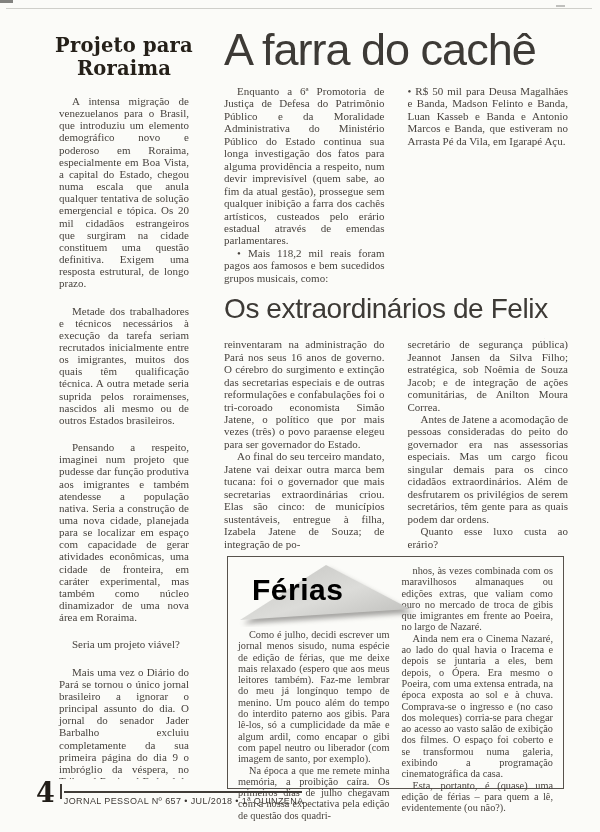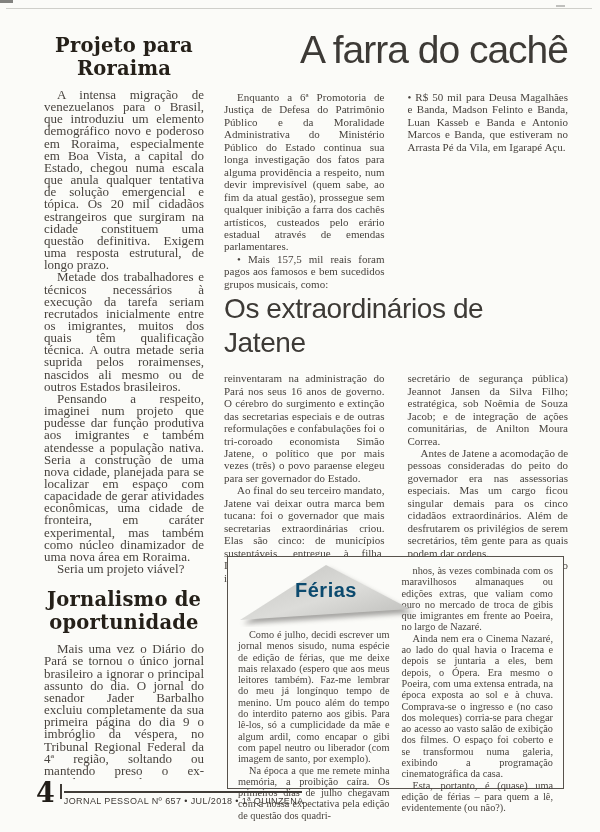--- a/index.html
+++ b/index.html
@@ -17,30 +17,30 @@
 
   
   #left-col{position:absolute;left:44px;top:34px;width:160px;height:745px;overflow:hidden;}
   .slab-title{
     font-family:"DejaVu Serif", serif;font-weight:700;
     font-size:19.5px;line-height:23px;text-align:center;
     color:#252019;margin:0 0 9px 0;letter-spacing:.2px;
   }
   .slab-title.second{margin-top:13px;}
   .body-copy p{
-    margin:0;font-size:13px;line-height:12.15px;
+    margin:15px;font-size:11px;line-height:12.15px;
     text-align:justify;text-indent:13px;color:#48433e;
   }
   
   #cache-article{position:absolute;left:224px;top:28px;width:344px;}
   .sans-headline{
     font-family:"Liberation Sans", sans-serif;font-weight:400;
     color:#3d3a36;margin:0;
   }
-  #cache-article .sans-headline{font-size:39px;line-height:44px;text-align:right;letter-spacing:-1px;margin-bottom:19px;}
+  #cache-article .sans-headline{font-size:45px;line-height:44px;text-align:left;letter-spacing:-1px;margin-bottom:13px;}
   .two-cols{display:flex;gap:23px;}
   .two-cols .col{flex:1;min-width:0;}
   .two-cols .col p{
     margin:0;font-size:11px;line-height:12.45px;
     text-align:justify;text-indent:13px;color:#48433e;
   }
   .cont p:first-child{text-indent:0;}
 
   #jatene-article{position:absolute;left:224px;top:292px;width:344px;}
   #jatene-article .sans-headline{font-size:28px;line-height:34px;letter-spacing:-.4px;margin-bottom:12px;text-align:left;}
@@ -48,23 +48,23 @@
 
   
   #ferias-box{
     position:absolute;left:227px;top:556px;width:337px;height:233px;
     box-sizing:border-box;border:1.5px solid #57524c;
     padding:8px 10px 6px 10px;background:#fbfbf8;
   }
   #ferias-banner{position:absolute;left:8px;top:4px;width:178px;height:66px;pointer-events:none;}
   #ferias-banner svg{position:absolute;left:0;top:0;}
   #ferias-word{
-    position:absolute;left:16px;top:9px;width:148px;text-align:center;
+    position:absolute;left:16px;top:9px;width:148px;
     font-family:"Liberation Sans", sans-serif;font-weight:700;
-    font-size:20px;line-height:40px;color:#0c4a6e;letter-spacing:.5px;
+    font-size:30px;line-height:40px;color:#000000;letter-spacing:.5px;
   }
   #ferias-box .two-cols{gap:12px;height:100%;box-sizing:border-box;}
   #ferias-box .two-cols .col p{font-size:10.3px;line-height:11.3px;text-indent:11px;}
   #ferias-col1{padding-top:64px;}
 
   
   #footer{position:absolute;left:36px;top:779px;width:330px;display:flex;align-items:flex-start;}
   #page-number{
     font-family:"DejaVu Serif", serif;font-weight:700;
     font-size:27px;line-height:27px;color:#211d18;
@@ -88,42 +88,41 @@
 
   <div id="left-col">
     <h2 class="slab-title">Projeto para Roraima</h2>
     <div class="body-copy">
         <p>A intensa migração de venezuelanos para o Brasil, que introduziu um elemento demográfico novo e poderoso em Roraima, especialmente em Boa Vista, a capital do Estado, chegou numa escala que anula qualquer tentativa de solução emergencial e tópica. Os 20 mil cidadãos estrangeiros que surgiram na cidade constituem uma questão definitiva. Exigem uma resposta estrutural, de longo prazo.</p>
         <p>Metade dos trabalhadores e técnicos necessários à execução da tarefa seriam recrutados inicialmente entre os imigrantes, muitos dos quais têm qualificação técnica. A outra metade seria suprida pelos roraimenses, nascidos ali mesmo ou de outros Estados brasileiros.</p>
         <p>Pensando a respeito, imaginei num projeto que pudesse dar função produtiva aos imigrantes e também atendesse a população nativa. Seria a construção de uma nova cidade, planejada para se localizar em espaço com capacidade de gerar atividades econômicas, uma cidade de fronteira, em caráter experimental, mas também como núcleo dinamizador de uma nova área em Roraima.</p>
         <p>Seria um projeto viável?</p>
       </div>
 
-    <h2 class="slab-title second">Jornalismo de oportunidade</h2>
     <div class="body-copy">
         <p>Mais uma vez o Diário do Pará se tornou o único jornal brasileiro a ignorar o principal assunto do dia. O jornal do senador Jader Barbalho excluiu completamente da sua primeira página do dia 9 o imbróglio da véspera, no Tribunal Regional Federal da 4ª região, soltando ou mantendo preso o ex-presidente Lula, tema principal de toda imprensa nacional, com repercussão na mídia internacional. O assunto saiu nas páginas internas graças ao material de agência de notícias e às colunas que o Diário reproduz.</p>
         <p>Talvez essa atitude (anti) editorial confirme de vez o acordo entre o MDB e o PT, ainda que por baixo dos panos.</p>
       </div>
   </div>
 
   <div id="cache-article">
     <h1 class="sans-headline">A farra do cachê</h1>
     <div class="two-cols">
       <div class="col">
           <p>Enquanto a 6ª Promotoria de Justiça de Defesa do Patrimônio Público e da Moralidade Administrativa do Ministério Público do Estado continua sua longa investigação dos fatos para alguma providência a respeito, num devir imprevisível (quem sabe, ao fim da atual gestão), prossegue sem qualquer inibição a farra dos cachês artísticos, custeados pelo erário estadual através de emendas parlamentares.</p>
-          <p>• Mais 157,5 mil reais foram pagos aos famosos e bem sucedidos grupos musicais, como:</p>
+          <p>• Mais 118,2 mil reais foram pagos aos famosos e bem sucedidos grupos musicais, como:</p>
         </div>
       <div class="col cont">
           <p>• R$ 50 mil para Deusa Magalhães e Banda, Madson Felinto e Banda, Luan Kasseb e Banda e Antonio Marcos e Banda, que estiveram no Arrasta Pé da Vila, em Igarapé Açu.</p>
         </div>
     </div>
   </div>
 
   <div id="jatene-article">
-    <h1 class="sans-headline">Os extraordinários de Jatene</h1>
+    <h1 class="sans-headline">Os extraordinários de Felix</h1>
     <div class="two-cols">
       <div class="col">
           <p>Os tucanos inventaram e reinventaram na administração do Pará nos seus 16 anos de governo. O cérebro do surgimento e extinção das secretarias especiais e de outras reformulações e confabulações foi o tri-coroado economista Simão Jatene, o político que por mais vezes (três) o povo paraense elegeu para ser governador do Estado.</p>
           <p>Ao final do seu terceiro mandato, Jatene vai deixar outra marca bem tucana: foi o governador que mais secretarias extraordinárias criou. Elas são cinco: de municípios sustentáveis, entregue à filha, Izabela Jatene de Souza; de integração de po-</p>
         </div>
       <div class="col cont">
           <p>líticas sociais, a cargo de Hildegardo Nunes; de assuntos institucionais, com o general (e ex-secretário de segurança pública) Jeannot Jansen da Silva Filho; estratégica, sob Noêmia de Souza Jacob; e de integração de ações comunitárias, de Anilton Moura Correa.</p>
           <p>Antes de Jatene a acomodação de pessoas consideradas do peito do governador era nas assessorias especiais. Mas um cargo ficou singular demais para os cinco cidadãos extraordinários. Além de desfrutarem os privilégios de serem secretários, têm gente para as quais podem dar ordens.</p>
           <p>Quanto esse luxo custa ao erário?</p>
         </div>

